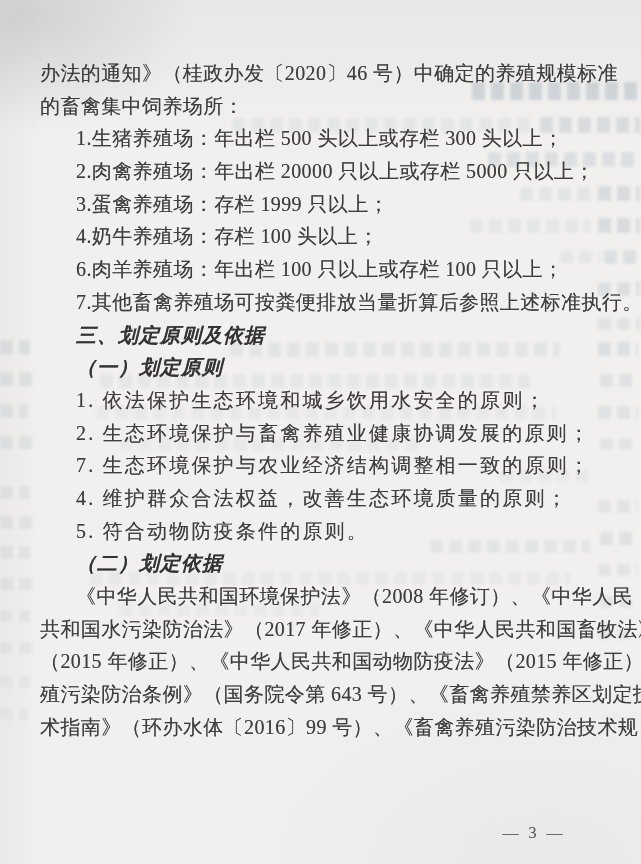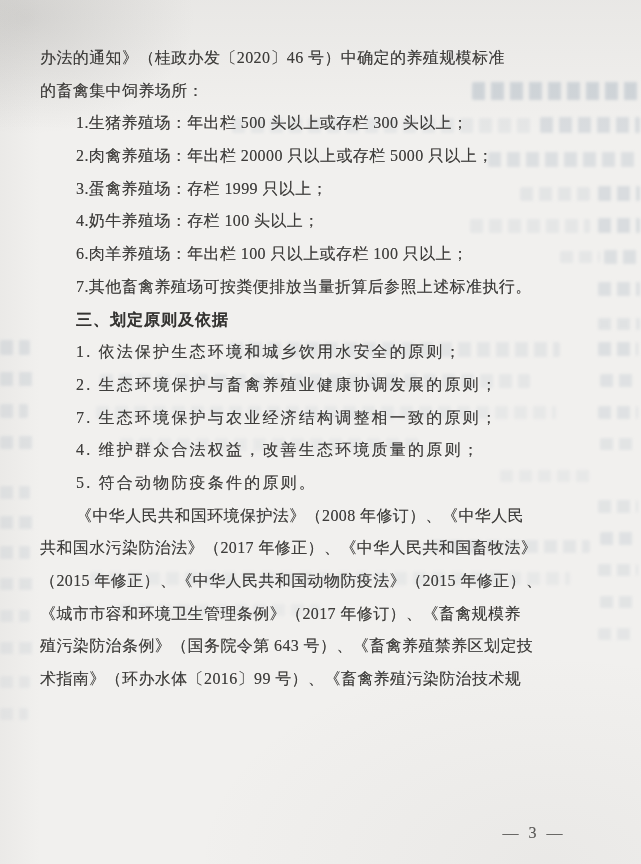--- a/index.html
+++ b/index.html
@@ -22,31 +22,31 @@
   
   .smudge{
     position:absolute;
     background:repeating-linear-gradient(90deg,#a9b5c1 0 13px, rgba(169,181,193,0) 13px 19px);
     filter:blur(1.4px);
     border-radius:2px;
     pointer-events:none;
   }
   .textblock{
     position:absolute;
-    left:40px; top:42px; width:562px;
-    font-size:16px;
+    left:40px; top:57px; width:562px;
+    font-size:20px;
     line-height:32.7px;
     color:#3e3d3b;
     letter-spacing:0.4px;
     text-shadow:0 0 0.5px rgba(62,61,59,0.55);
     white-space:nowrap;
   }
   .line{height:32.7px;}
   .ind{text-indent:36px;}
-  .bold{font-weight:700;color:#343331;letter-spacing:1px;}
+  .bold{font-weight:700;color:#343331;letter-spacing:1px;font-style:italic;}
   .sp{letter-spacing:2.2px;}
   .pagenum{
     position:absolute;
     left:498px; top:824px; width:72px;
     font-size:16px;
     color:#5d5c5a;
     letter-spacing:3px;
     text-align:center;
     text-shadow:0 0 0.5px rgba(93,92,90,0.5);
   }
@@ -100,28 +100,29 @@
   <div class="textblock">
     <div class="line">办法的通知》（桂政办发〔2020〕46 号）中确定的养殖规模标准</div>
     <div class="line">的畜禽集中饲养场所：</div>
     <div class="line ind">1.生猪养殖场：年出栏 500 头以上或存栏 300 头以上；</div>
     <div class="line ind">2.肉禽养殖场：年出栏 20000 只以上或存栏 5000 只以上；</div>
     <div class="line ind">3.蛋禽养殖场：存栏 1999 只以上；</div>
     <div class="line ind">4.奶牛养殖场：存栏 100 头以上；</div>
     <div class="line ind">6.肉羊养殖场：年出栏 100 只以上或存栏 100 只以上；</div>
     <div class="line ind">7.其他畜禽养殖场可按粪便排放当量折算后参照上述标准执行。</div>
     <div class="line ind bold">三、划定原则及依据</div>
+    <div class="line ind bold">（一）划定原则</div>
     <div class="line ind sp">1. 依法保护生态环境和城乡饮用水安全的原则；</div>
     <div class="line ind sp">2. 生态环境保护与畜禽养殖业健康协调发展的原则；</div>
     <div class="line ind sp">7. 生态环境保护与农业经济结构调整相一致的原则；</div>
     <div class="line ind sp">4. 维护群众合法权益，改善生态环境质量的原则；</div>
     <div class="line ind sp">5. 符合动物防疫条件的原则。</div>
+    <div class="line ind bold">（二）划定依据</div>
     <div class="line ind">《中华人民共和国环境保护法》（2008 年修订）、《中华人民</div>
     <div class="line">共和国水污染防治法》（2017 年修正）、《中华人民共和国畜牧法》</div>
     <div class="line">（2015 年修正）、《中华人民共和国动物防疫法》（2015 年修正）、</div>
-    <div class="line">《城市市容和环境卫生管理条例》（2017 年修订）、《畜禽规模养</div>
     <div class="line">殖污染防治条例》（国务院令第 643 号）、《畜禽养殖禁养区划定技</div>
     <div class="line">术指南》（环办水体〔2016〕99 号）、《畜禽养殖污染防治技术规</div>
   </div>
 
   <div class="pagenum">— 3 —</div>
 
 </div>
 
 </body></html>

